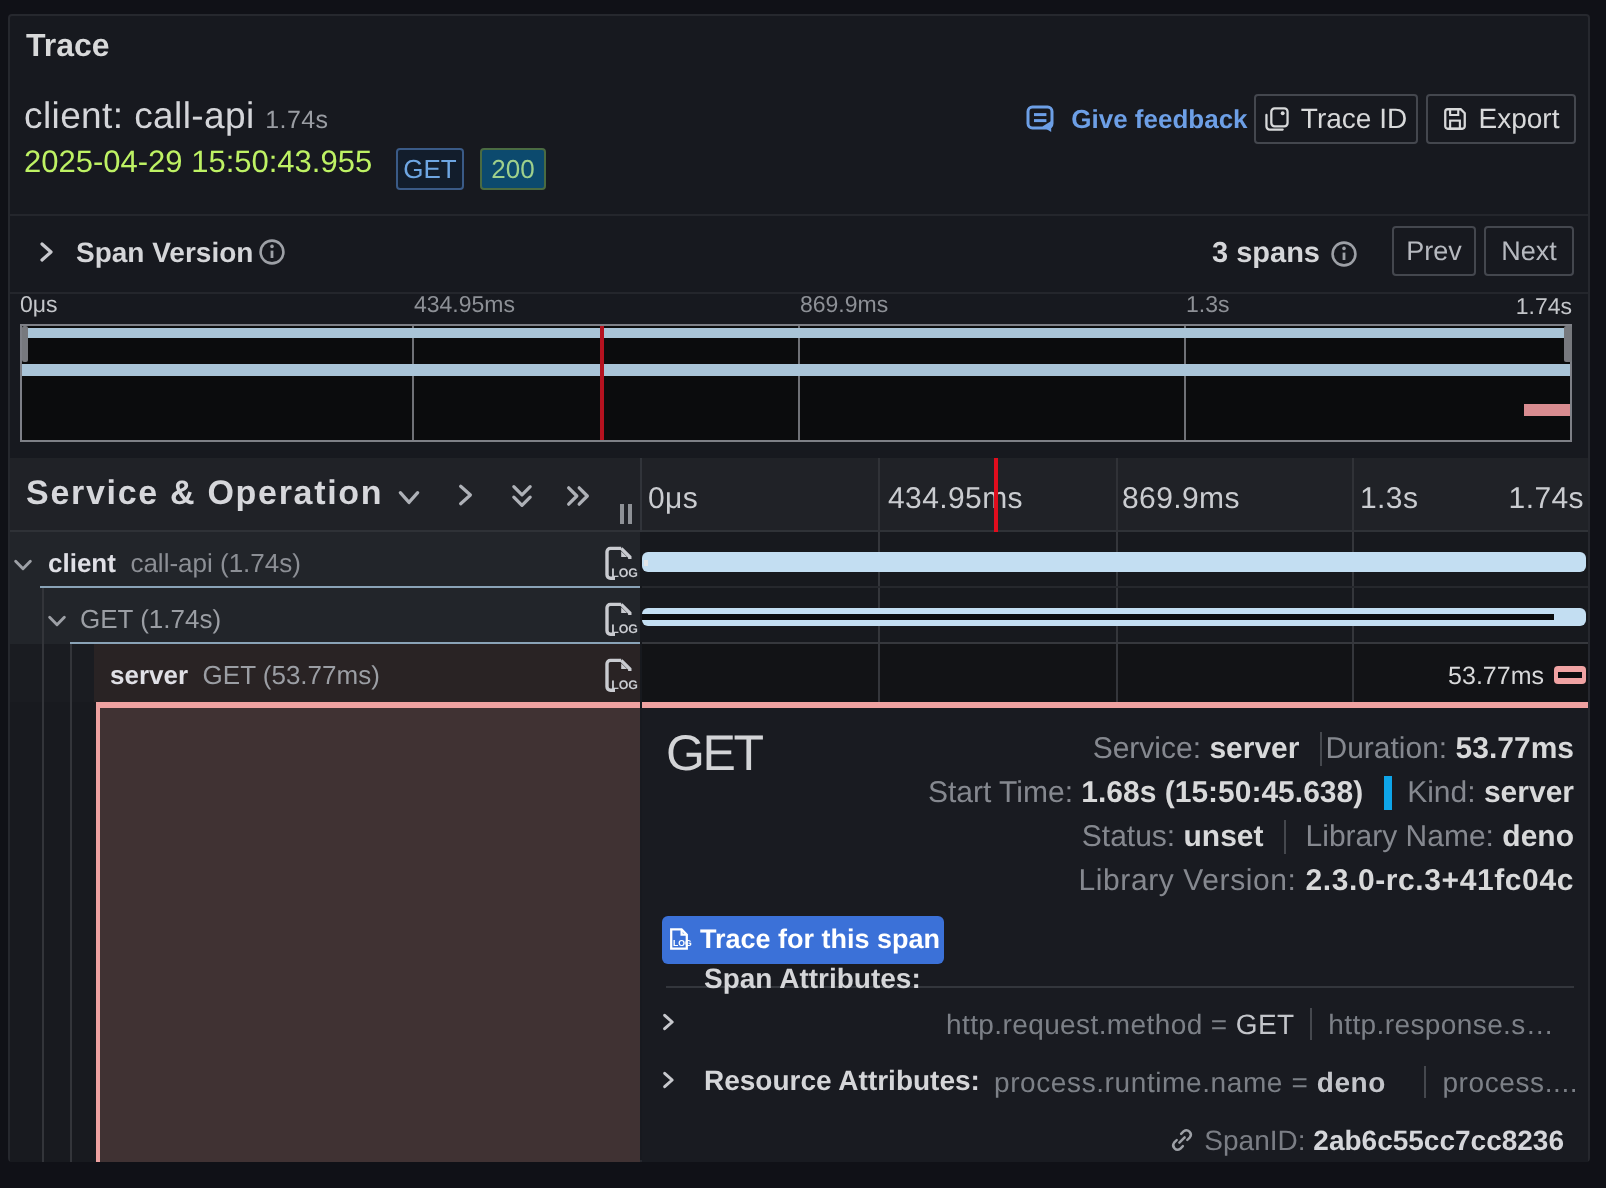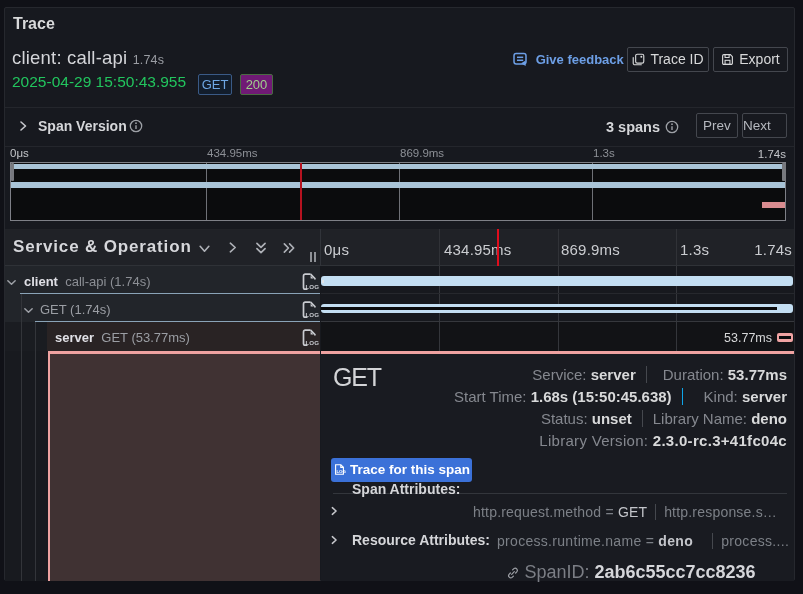--- a/index.html
+++ b/index.html
@@ -35,42 +35,42 @@
 </div>
 
 <div class="abs" style="left:713px;top:47px;width:75px;height:25px;border:1px solid #44474e;border-radius:2px;color:#d8d9da;font-size:14px;font-weight:500;line-height:23px;text-align:center;">
   <svg width="13" height="13" viewBox="0 0 16 16" style="vertical-align:-2px;margin-right:5px;">
     <path d="M2 3.5A1.5 1.5 0 0 1 3.5 2h8L14 4.5v8a1.5 1.5 0 0 1-1.5 1.5h-9A1.5 1.5 0 0 1 2 12.5z" fill="none" stroke="#d8d9da" stroke-width="1.4"></path>
     <path d="M5 2v3.5h5V2" fill="none" stroke="#d8d9da" stroke-width="1.3"></path>
     <rect x="5" y="9" width="6" height="5" fill="none" stroke="#d8d9da" stroke-width="1.3"></rect>
   </svg><span>Export</span>
 </div>
 
-<div class="abs" style="left:12px;top:73px;font-size:15.5px;color:#22c55e;">2025-04-29 15:50:43.955</div>
+<div class="abs" style="left:12px;top:73px;font-size:15.5px;color:#bef264;">2025-04-29 15:50:43.955</div>
 <div class="abs" style="left:198px;top:74px;width:34px;height:21px;border:1px solid #3a5a86;background:#121d2c;border-radius:2px;color:#6ea6e3;font-size:13px;line-height:19px;text-align:center;">GET</div>
-<div class="abs" style="left:240px;top:74px;width:33px;height:21px;border:1px solid #4a6b42;background:#701a75;border-radius:2px;color:#9fd08c;font-size:13px;line-height:19px;text-align:center;">200</div>
+<div class="abs" style="left:240px;top:74px;width:33px;height:21px;border:1px solid #4a6b42;background:#0c4a6e;border-radius:2px;color:#9fd08c;font-size:13px;line-height:19px;text-align:center;">200</div>
 
 <div class="abs" style="left:5px;top:107px;width:789px;height:1px;background:#24262c;"></div>
 <svg class="abs" style="left:17px;top:120px;" width="12" height="12" viewBox="0 0 12 12">
   <polyline points="4,2 8.5,6 4,10" fill="none" stroke="#c7c8cd" stroke-width="1.6" stroke-linecap="round" stroke-linejoin="round"></polyline>
 </svg>
 <div class="abs" style="left:38px;top:118px;font-size:14px;font-weight:bold;color:#d5d6d9;">Span Version</div>
 <svg class="abs" style="left:129px;top:119px;" width="14" height="14" viewBox="0 0 14 14">
   <circle cx="7" cy="7" r="5.7" fill="none" stroke="#9da0a6" stroke-width="1.3"></circle>
   <line x1="7" y1="6.3" x2="7" y2="10" stroke="#9da0a6" stroke-width="1.4"></line>
   <circle cx="7" cy="4.2" r="0.9" fill="#9da0a6"></circle>
 </svg>
 <div class="abs" style="left:606px;top:119px;font-size:14.5px;font-weight:bold;color:#d5d6d9;">3 spans</div>
 <svg class="abs" style="left:665px;top:120px;" width="14" height="14" viewBox="0 0 14 14">
   <circle cx="7" cy="7" r="5.7" fill="none" stroke="#9da0a6" stroke-width="1.3"></circle>
   <line x1="7" y1="6.3" x2="7" y2="10" stroke="#9da0a6" stroke-width="1.4"></line>
   <circle cx="7" cy="4.2" r="0.9" fill="#9da0a6"></circle>
 </svg>
 <div class="abs" style="left:696px;top:113px;width:42px;height:25px;border:1px solid #44474e;border-radius:2px;color:#b6b9bf;font-size:13.5px;line-height:23px;text-align:center;">Prev</div>
-<div class="abs" style="left:742px;top:113px;width:45px;height:25px;border:1px solid #44474e;border-radius:2px;color:#b6b9bf;font-size:13.5px;line-height:23px;text-align:left;">Next</div>
+<div class="abs" style="left:742px;top:113px;width:45px;height:25px;border:1px solid #44474e;border-radius:2px;color:#b6b9bf;font-size:13.5px;line-height:23px;text-align:center;">Next</div>
 <div class="abs" style="left:5px;top:146px;width:789px;height:1px;background:#24262c;"></div>
 
 <div class="abs" style="left:10px;top:147px;font-size:11.5px;color:#c4c6ca;">0μs</div>
 <div class="abs" style="left:207px;top:147px;font-size:11.5px;color:#8d9096;">434.95ms</div>
 <div class="abs" style="left:400px;top:147px;font-size:11.5px;color:#8d9096;">869.9ms</div>
 <div class="abs" style="left:593px;top:147px;font-size:11.5px;color:#8d9096;">1.3s</div>
 <div class="abs" style="left:746px;top:148px;width:40px;text-align:right;font-size:11.5px;color:#c4c6ca;">1.74s</div>
 
 <div class="abs" style="left:10px;top:162px;width:776px;height:59px;border:1px solid #7e8087;background:#0b0c0d;"></div>
 
@@ -182,22 +182,22 @@
 
 <div class="abs" style="left:20.5px;top:351px;width:1px;height:230px;background:#33353a;"></div>
 <div class="abs" style="left:35px;top:351px;width:1px;height:230px;background:#33353a;"></div>
 
 <div class="abs" style="left:48px;top:351px;width:272px;height:230px;background:#403233;border-left:2px solid #efa2a1;border-top:3px solid #efa2a1;"></div>
 
 <div class="abs" style="left:321px;top:351px;width:473px;height:230px;background:#191b21;border-top:3px solid #efa2a1;"></div>
 
 <div class="abs" style="left:333px;top:363px;font-size:25px;letter-spacing:-1.2px;color:#d3d4d7;">GET</div>
 
-<div class="abs" style="left:390px;top:365.5px;width:397px;text-align:right;font-size:15px;color:#85888f;">Service: <b style="color:#d8d9da;">server</b><span style="border-left:1px solid #45484e;margin:0 0 16px 10px;padding-left:16px;">Duration: </span><b style="color:#d8d9da;">53.77ms</b></div>
-<div class="abs" style="left:390px;top:387.5px;width:397px;text-align:right;font-size:15px;color:#85888f;">Start Time: <b style="color:#d8d9da;">1.68s (15:50:45.638)</b><span style="border-left:1px solid #0ea5e9;margin:0 0 0 10px;padding-left:21px;">Kind: </span><b style="color:#d8d9da;">server</b></div>
+<div class="abs" style="left:390px;top:365.5px;width:397px;text-align:right;font-size:15px;color:#85888f;">Service: <b style="color:#d8d9da;">server</b><span style="border-left:1px solid #45484e;margin:0 0 16px 10px;padding-left:2px;">Duration: </span><b style="color:#d8d9da;">53.77ms</b></div>
+<div class="abs" style="left:390px;top:387.5px;width:397px;text-align:right;font-size:15px;color:#85888f;">Start Time: <b style="color:#d8d9da;">1.68s (15:50:45.638)</b><span style="border-left:4px solid #0ea5e9;margin:0 0 0 10px;padding-left:8px;">Kind: </span><b style="color:#d8d9da;">server</b></div>
 <div class="abs" style="left:390px;top:409.5px;width:397px;text-align:right;font-size:15px;color:#85888f;">Status: <b style="color:#d8d9da;">unset</b><span style="border-left:1px solid #45484e;margin:0 0 0 10px;padding-left:10px;">Library Name: </span><b style="color:#d8d9da;">deno</b></div>
 <div class="abs" style="left:390px;top:431.5px;width:397px;text-align:right;font-size:15px;letter-spacing:0.3px;color:#85888f;">Library Version: <b style="color:#d8d9da;">2.3.0-rc.3+41fc04c</b></div>
 
 <div class="abs" style="left:331px;top:458px;width:141px;height:24px;background:#3b71d8;border-radius:3px;color:#ffffff;font-size:13.5px;font-weight:bold;line-height:24px;text-align:center;">
   <svg width="13" height="13" viewBox="0 0 15 14" style="vertical-align:-2px;margin-right:4px;">
     <path d="M3 1.5 h6 l3 3 v8 h-9 z" fill="none" stroke="#fff" stroke-width="1.3"></path>
     <path d="M9 1.5 v3 h3" fill="none" stroke="#fff" stroke-width="1.3"></path>
     <text x="4" y="11" font-size="5" font-weight="bold" fill="#fff" font-family="Liberation Sans">LOG</text>
   </svg><span>Trace for this span</span>
 </div>
@@ -209,19 +209,19 @@
 </svg>
 <div class="abs" style="left:352px;top:481px;font-size:14px;font-weight:bold;color:#d5d6d9;">Span Attributes:</div>
 <div class="abs" style="left:473px;top:504px;width:316px;font-size:14px;letter-spacing:0.2px;color:#7c8087;white-space:nowrap;overflow:hidden;">http.request.method = <span style="color:#c3c5ca;">GET</span> <span style="border-left:1px solid #45484e;padding-left:8px;margin-left:4px;">http.response.s…</span></div>
 
 <svg class="abs" style="left:329px;top:535px;" width="10" height="10" viewBox="0 0 12 12">
   <polyline points="4,2 8.5,6 4,10" fill="none" stroke="#c7c8cd" stroke-width="1.8" stroke-linecap="round" stroke-linejoin="round"></polyline>
 </svg>
 <div class="abs" style="left:352px;top:532px;font-size:14px;font-weight:bold;color:#d5d6d9;">Resource Attributes:</div>
 <div class="abs" style="left:497px;top:533px;width:292px;font-size:14px;letter-spacing:0.3px;color:#7c8087;white-space:nowrap;overflow:hidden;">process.runtime.name = <b style="color:#c3c5ca;">deno</b> <span style="border-left:1px solid #45484e;padding-left:8px;margin-left:15px;">process....</span></div>
 
-<div class="abs" style="left:480px;top:562px;width:302px;text-align:center;font-size:18px;color:#7b7e85;">
+<div class="abs" style="left:480px;top:562px;width:302px;text-align:right;font-size:14px;color:#7b7e85;">
   <svg width="14" height="14" viewBox="0 0 16 16" style="vertical-align:-2px;margin-right:4px;">
     <path d="M6.5 9.5 L9.5 6.5" stroke="#9da0a6" stroke-width="1.4" stroke-linecap="round"></path>
     <path d="M7.5 4.5 L9 3 a2.5 2.5 0 0 1 3.5 3.5 L11 8" fill="none" stroke="#9da0a6" stroke-width="1.4" stroke-linecap="round"></path>
     <path d="M8.5 11.5 L7 13 a2.5 2.5 0 0 1-3.5-3.5 L5 8" fill="none" stroke="#9da0a6" stroke-width="1.4" stroke-linecap="round"></path>
   </svg>SpanID: <span style="color:#d5d6da;font-weight:600;">2ab6c55cc7cc8236</span>
 </div>
 
 </body></html>

